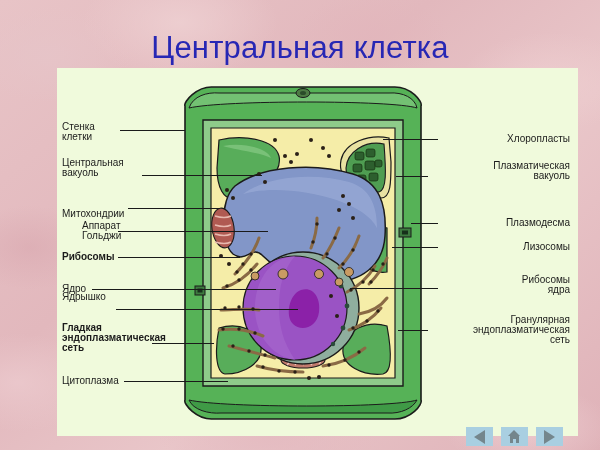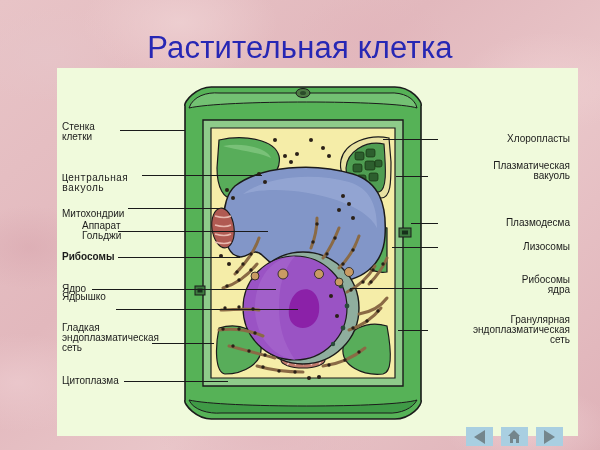--- a/index.html
+++ b/index.html
@@ -51,21 +51,21 @@
   .house .body{position:absolute;left:2px;top:6px;width:9px;height:7px;background:#74868c;}
   .house .door{position:absolute;left:5px;top:9px;width:3px;height:4px;background:#a9cfe1;}
   svg{display:block;}
 </style>
 </head>
 <body>
 
 <div id="bg"></div>
 <div id="panel"></div>
 
-<div id="title">Растительная клетка</div>
+<div id="title">Центральная клетка</div>
 
 <svg id="cell" width="280" height="350" viewBox="0 0 280 350" style="position:absolute;left:163px;top:78px;">
   <defs>
     <clipPath id="cellclip">
       <path d="M22,28 L50,10 L230,10 L258,28 L258,322 L230,340 L50,340 L22,322 Z"></path>
     </clipPath>
   </defs>
 
   <path d="M22,28 C20,24 34,8 50,9 L230,9 C248,8 260,24 258,28 L258,322 C260,326 248,342 230,341 L50,341 C34,342 20,326 22,322 Z" fill="#56b257" stroke="#1b1b1b" stroke-width="1.6"></path>
 
@@ -232,41 +232,41 @@
   <rect x="239" y="152.5" width="6" height="4" fill="#16301a"></rect>
 
   <rect x="32" y="208" width="10" height="9" fill="#3d7a3f" stroke="#1b1b1b" stroke-width="1"></rect>
   <rect x="34.5" y="210.5" width="5" height="4" fill="#16301a"></rect>
 </svg>
 
 <div class="lbl" style="left:62px;top:122px;">Стенка
 клетки</div>
 <div class="leader" style="left:120px;top:130px;width:65px;"></div>
 
-<div class="lbl" style="left:62px;top:174px;font-family:Liberation Mono, monospace;">Центральная
+<div class="lbl" style="left:62px;top:158px;">Центральная
 вакуоль</div>
 <div class="leader" style="left:142px;top:175px;width:120px;"></div>
 
 <div class="lbl" style="left:62px;top:209px;">Митохондрии</div>
 <div class="leader" style="left:128px;top:208px;width:92px;"></div>
 
 <div class="lbl" style="left:62px;top:221px;margin-left:20px;">Аппарат
 Гольджи</div>
 <div class="leader" style="left:118px;top:231px;width:150px;"></div>
 
 <div class="lbl" style="left:62px;top:252px;font-weight:bold;">Рибосомы</div>
 <div class="leader" style="left:118px;top:257px;width:122px;"></div>
 
 <div class="lbl" style="left:62px;top:284px;">Ядро</div>
 <div class="leader" style="left:92px;top:289px;width:184px;"></div>
 
 <div class="lbl" style="left:62px;top:292px;">Ядрышко</div>
 <div class="leader" style="left:116px;top:309px;width:182px;"></div>
 
-<div class="lbl" style="left:62px;top:323px;">Гладкая
+<div class="lbl" style="left:62px;top:323px;font-weight:bold;">Гладкая
 эндоплазматическая
 сеть</div>
 <div class="leader" style="left:152px;top:343px;width:62px;"></div>
 
 <div class="lbl" style="left:62px;top:376px;">Цитоплазма</div>
 <div class="leader" style="left:124px;top:381px;width:104px;"></div>
 
 <div class="lbl r" style="left:440px;top:134px;width:130px;">Хлоропласты</div>
 <div class="leader" style="left:383px;top:139px;width:55px;"></div>
 

